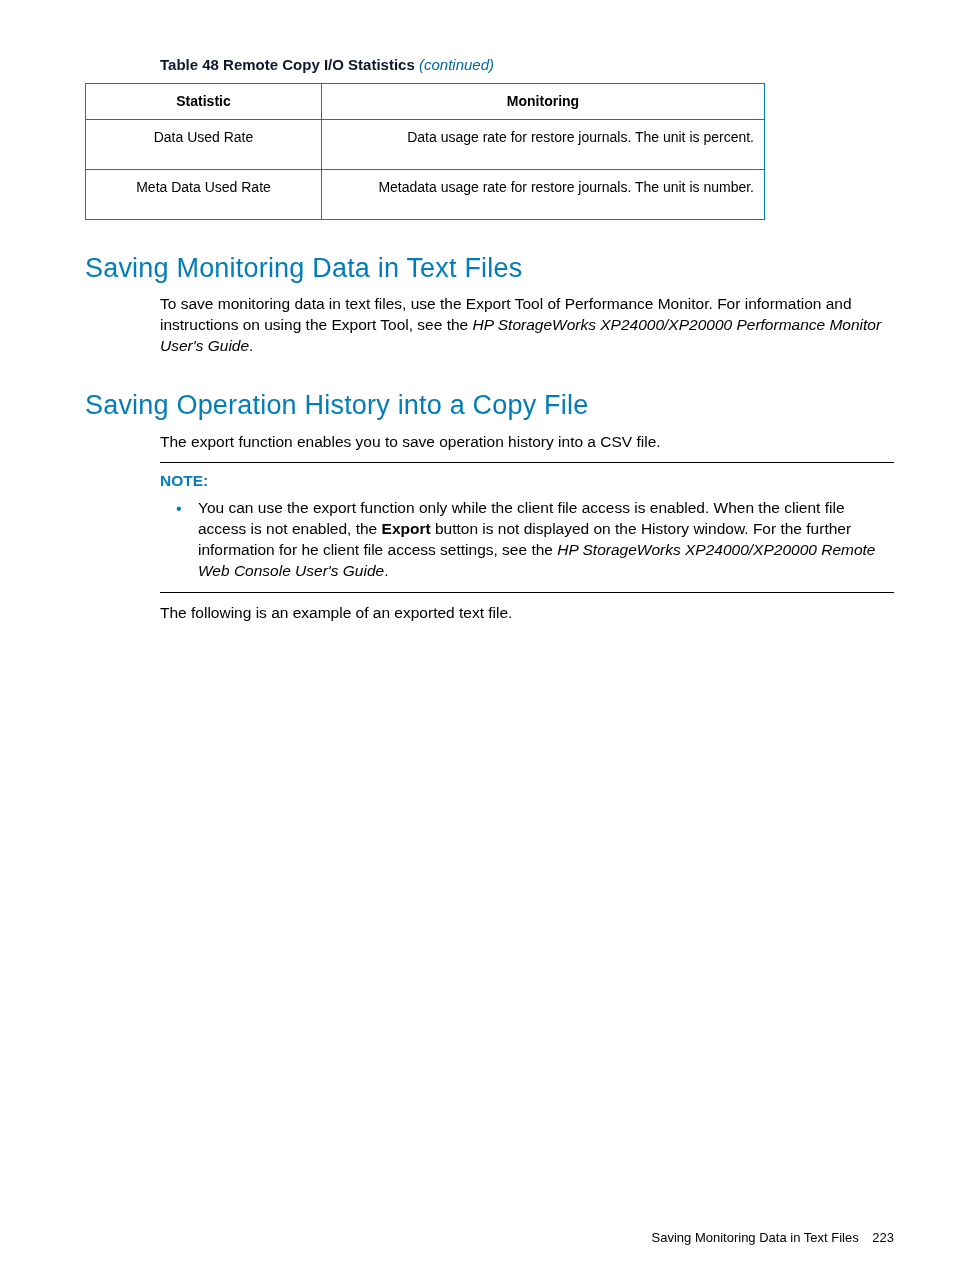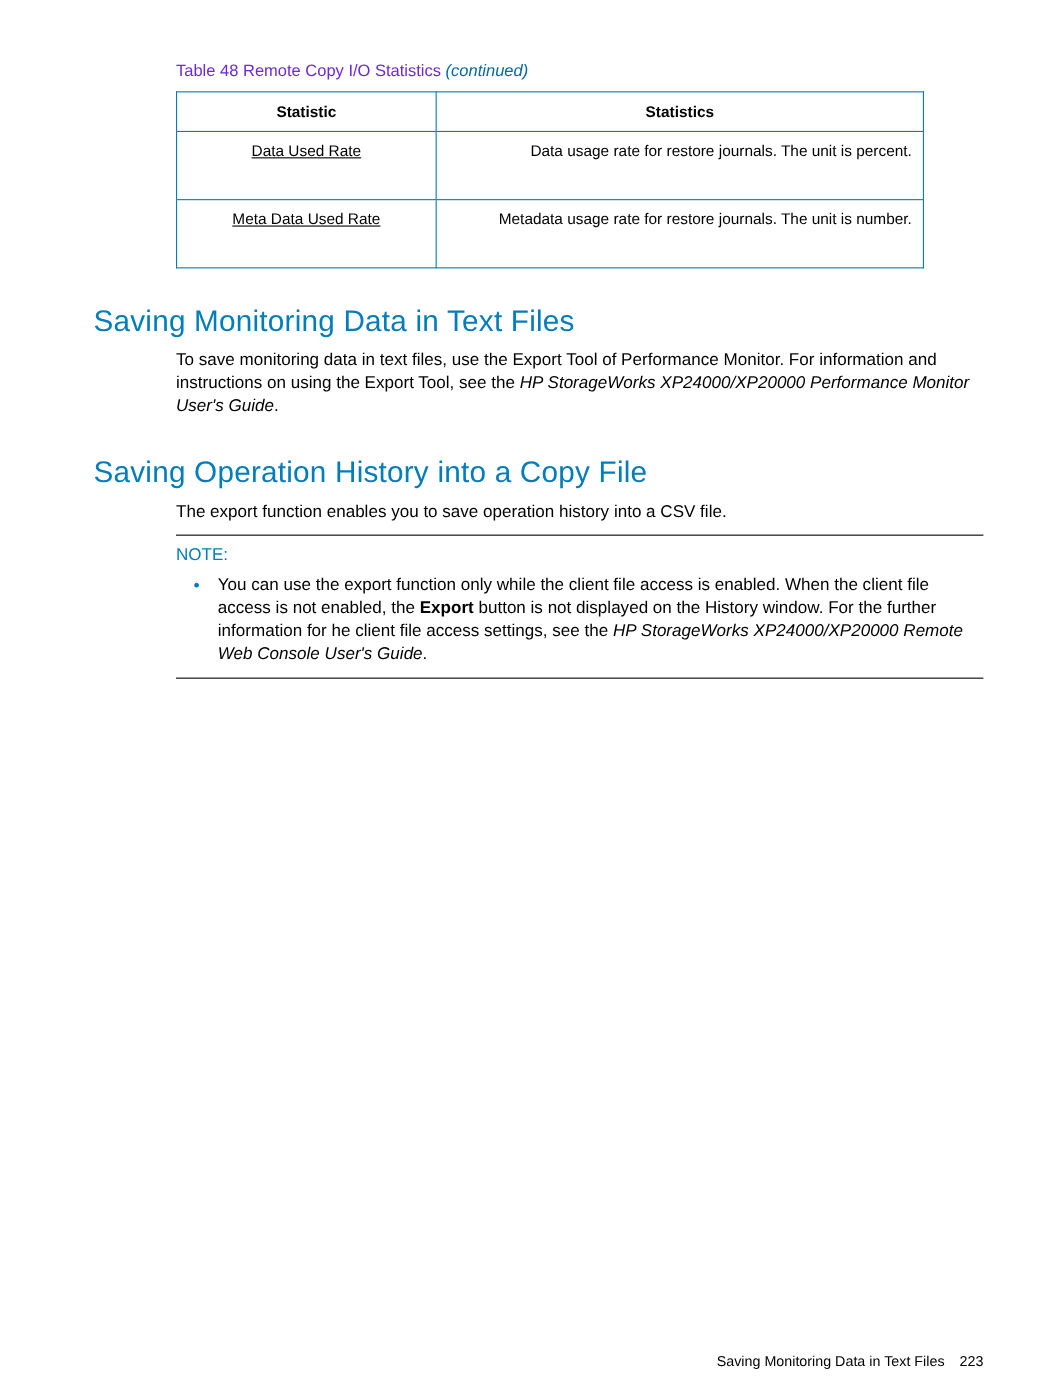--- a/index.html
+++ b/index.html
@@ -16,49 +16,47 @@
     line-height: 1.35;
   }
   .content {
     padding: 55px 60px 0 85px;
   }
   .table-caption {
     font-size: 15px;
     margin: 0 0 8px 75px;
   }
   .caption-bold {
-    color: #6d28d9;
-    font-weight: normal;
+    color: #0f172a;
+    font-weight: bold;
   }
   .caption-italic {
     color: #0369a1;
     font-style: italic;
     font-weight: normal;
   }
   table.data-table {
     border-collapse: collapse;
-    margin-left: 75px;
     width: 680px;
     font-size: 14px;
   }
   table.data-table th, table.data-table td {
     border: 1px solid #007dba;
     padding: 8px 10px;
     vertical-align: top;
   }
   table.data-table th {
     font-weight: bold;
     text-align: center;
     background: #fff;
   }
   table.data-table td.stat-col {
     text-align: center;
     width: 215px;
-    padding-bottom: 34px;
-    text-decoration: underline;
+    padding-bottom: 22px;
   }
   table.data-table td.desc-col {
     text-align: right;
   }
   h2.section-h {
     font-weight: normal;
     color: #007dba;
     font-size: 27px;
     margin: 30px 0 8px 0;
     letter-spacing: 0.2px;
@@ -70,21 +68,21 @@
   }
   .italic { font-style: italic; }
   .note-block {
     margin: 10px 0 0 75px;
     border-top: 1px solid #000;
     border-bottom: 1px solid #000;
     padding: 8px 0 10px 0;
   }
   .note-label {
     color: #007dba;
-    font-weight: normal;
+    font-weight: bold;
     font-size: 15.5px;
     margin: 0 0 6px 0;
   }
   ul.note-list {
     margin: 0;
     padding: 0 0 0 38px;
     list-style: none;
   }
   ul.note-list li {
     position: relative;
@@ -116,21 +114,21 @@
 <div class="content">
 
   <div class="table-caption">
     <span class="caption-bold">Table 48 Remote Copy I/O Statistics </span><span class="caption-italic">(continued)</span>
   </div>
 
   <table class="data-table">
     <thead>
       <tr>
         <th>Statistic</th>
-        <th>Statistics</th>
+        <th>Monitoring</th>
       </tr>
     </thead>
     <tbody>
       <tr>
         <td class="stat-col">Data Used Rate</td>
         <td class="desc-col">Data usage rate for restore journals. The unit is percent.</td>
       </tr>
       <tr>
         <td class="stat-col">Meta Data Used Rate</td>
         <td class="desc-col">Metadata usage rate for restore journals. The unit is number.</td>
@@ -148,19 +146,20 @@
 
   <div class="note-block">
     <p class="note-label">NOTE:</p>
     <ul class="note-list">
       <li>
         <span>You can use the export function only while the client file access is enabled. When the client file access is not enabled, the </span><span class="bold">Export</span><span> button is not displayed on the History window. For the further information for he client file access settings, see the </span><span class="italic">HP StorageWorks XP24000/XP20000 Remote Web Console User's Guide</span><span>.</span>
       </li>
     </ul>
   </div>
 
+  <p class="body-p" style="margin-top:10px;">The following is an example of an exported text file.</p>
 
 </div>
 
 <div class="footer">
   <span>Saving Monitoring Data in Text Files</span>
   <span class="page-num">223</span>
 </div>
 
 </body></html>

